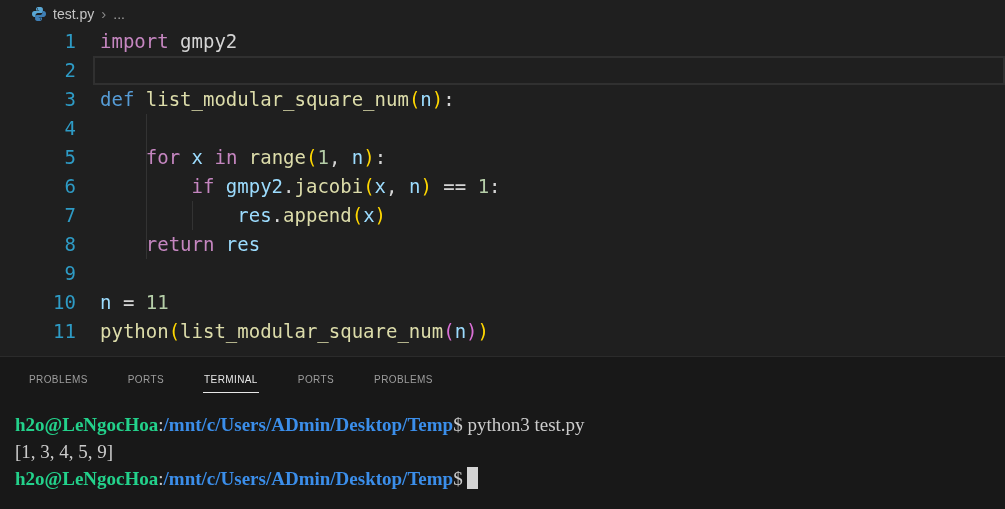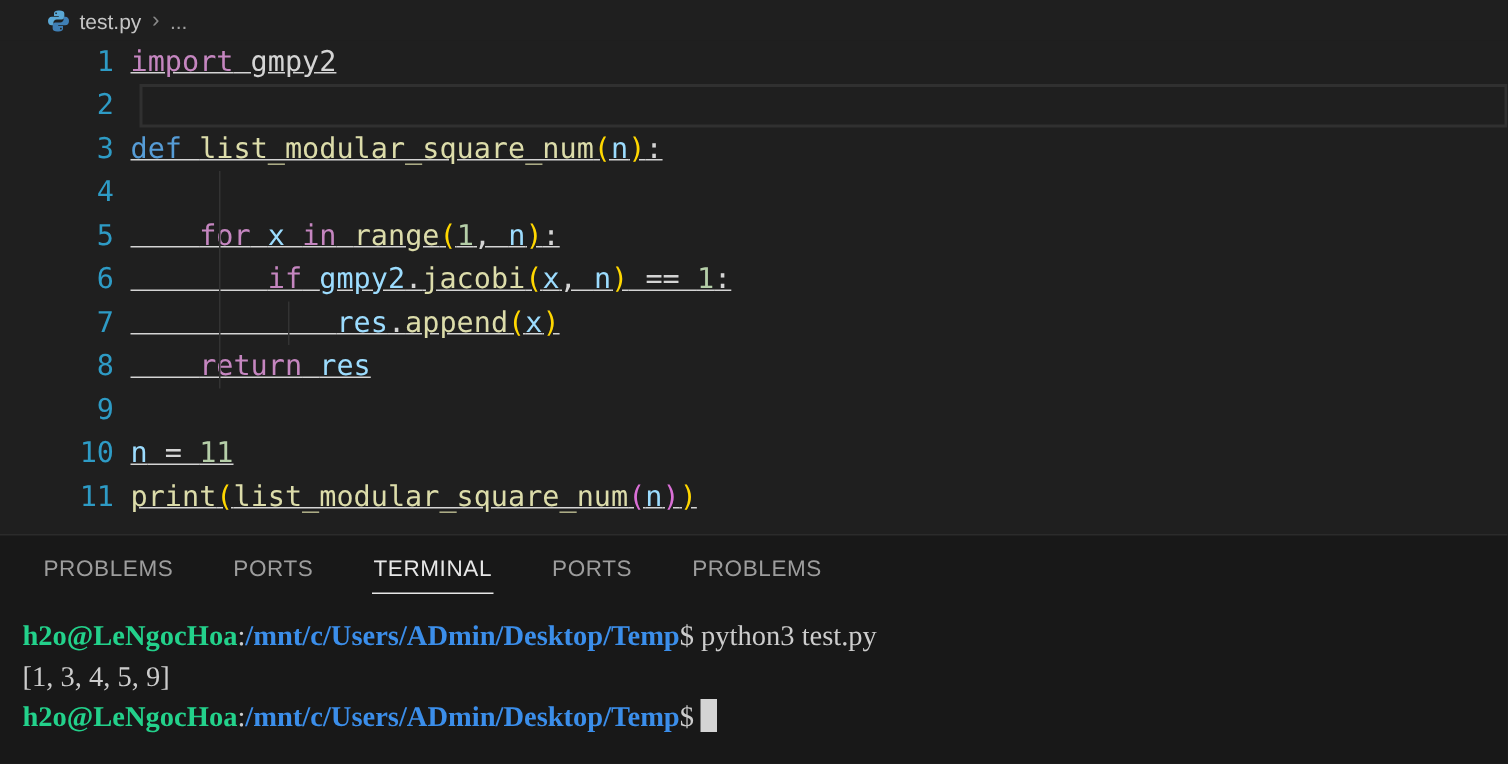--- a/index.html
+++ b/index.html
@@ -23,21 +23,21 @@
     position:relative;
     height:329px;
     font-family:"DejaVu Sans Mono","Liberation Mono",monospace;
     font-size:19px;line-height:29px;
   }
   .code-row{display:flex;height:29px;white-space:pre;}
   .gutter{
     width:76px;flex:0 0 76px;text-align:right;
     color:#2e9bc5;user-select:none;
   }
-  .code-text{margin-left:11px;color:#d4d4d4;text-decoration:underline;}
+  .code-text{margin-left:24px;color:#d4d4d4;}
   .tk-kw{color:#c586c0;}
   .tk-def{color:#569cd6;}
   .tk-fn{color:#dcdcaa;}
   .tk-var{color:#9cdcfe;}
   .tk-num{color:#b5cea8;}
   .tk-plain{color:#d4d4d4;}
   .tk-b1{color:#ffd700;}
   .tk-b2{color:#da70d6;}
   .current-line-box{
     position:absolute;left:93px;right:0;top:29px;height:29px;
@@ -49,21 +49,21 @@
   
   .panel{
     position:absolute;left:0;top:356px;right:0;bottom:0;
     background:#181818;border-top:1px solid #2b2b2b;
   }
   .panel-tabs{
     height:47px;display:flex;align-items:center;
     padding-left:28px;gap:38px;
   }
   .panel-tab{
-    font-size:15px;letter-spacing:0.4px;color:#9d9d9d;
+    font-size:10px;letter-spacing:0.4px;color:#9d9d9d;
     padding:6px 1px 7px 1px;border-bottom:1px solid transparent;
     cursor:pointer;white-space:nowrap;
   }
   .panel-tab.active{color:#e7e7e7;border-bottom-color:#e7e7e7;}
   
   .terminal{
     padding:7px 0 0 15px;
     font-family:Liberation Serif, serif;
     font-size:19px;line-height:27px;white-space:pre;
     color:#cccccc;
@@ -97,21 +97,21 @@
       <div class="code-row"><div class="gutter">1</div><div class="code-text"><span class="tk-kw">import</span><span class="tk-plain"> gmpy2</span></div></div>
       <div class="code-row"><div class="gutter">2</div><div class="code-text"></div></div>
       <div class="code-row"><div class="gutter">3</div><div class="code-text"><span class="tk-def">def</span><span class="tk-plain"> </span><span class="tk-fn">list_modular_square_num</span><span class="tk-b1">(</span><span class="tk-var">n</span><span class="tk-b1">)</span><span class="tk-plain">:</span></div></div>
       <div class="code-row"><div class="gutter">4</div></div>
       <div class="code-row"><div class="gutter">5</div><div class="code-text"><span class="tk-plain">    </span><span class="tk-kw">for</span><span class="tk-plain"> </span><span class="tk-var">x</span><span class="tk-plain"> </span><span class="tk-kw">in</span><span class="tk-plain"> </span><span class="tk-fn">range</span><span class="tk-b1">(</span><span class="tk-num">1</span><span class="tk-plain">, </span><span class="tk-var">n</span><span class="tk-b1">)</span><span class="tk-plain">:</span></div></div>
       <div class="code-row"><div class="gutter">6</div><div class="code-text"><span class="tk-plain">        </span><span class="tk-kw">if</span><span class="tk-plain"> </span><span class="tk-var">gmpy2</span><span class="tk-plain">.</span><span class="tk-fn">jacobi</span><span class="tk-b1">(</span><span class="tk-var">x</span><span class="tk-plain">, </span><span class="tk-var">n</span><span class="tk-b1">)</span><span class="tk-plain"> == </span><span class="tk-num">1</span><span class="tk-plain">:</span></div></div>
       <div class="code-row"><div class="gutter">7</div><div class="code-text"><span class="tk-plain">            </span><span class="tk-var">res</span><span class="tk-plain">.</span><span class="tk-fn">append</span><span class="tk-b1">(</span><span class="tk-var">x</span><span class="tk-b1">)</span></div></div>
       <div class="code-row"><div class="gutter">8</div><div class="code-text"><span class="tk-plain">    </span><span class="tk-kw">return</span><span class="tk-plain"> </span><span class="tk-var">res</span></div></div>
       <div class="code-row"><div class="gutter">9</div><div class="code-text"></div></div>
       <div class="code-row"><div class="gutter">10</div><div class="code-text"><span class="tk-var">n</span><span class="tk-plain"> = </span><span class="tk-num">11</span></div></div>
-      <div class="code-row"><div class="gutter">11</div><div class="code-text"><span class="tk-fn">print</span><span class="tk-b1">(</span><span class="tk-fn">list_modular_square_num</span><span class="tk-b2">(</span><span class="tk-var">n</span><span class="tk-b2">)</span><span class="tk-b1">)</span></div></div>
+      <div class="code-row"><div class="gutter">11</div><div class="code-text"><span class="tk-fn">python</span><span class="tk-b1">(</span><span class="tk-fn">list_modular_square_num</span><span class="tk-b2">(</span><span class="tk-var">n</span><span class="tk-b2">)</span><span class="tk-b1">)</span></div></div>
     </div>
 <div class="indent-guide" style="left: 146px; top: 87px; height: 145px;"></div>
     <div class="indent-guide" style="left: 192px; top: 174px; height: 29px;"></div>
   </div>
 
 <div class="panel">
   <div class="panel-tabs" id="panel-tabs">
       <div class="panel-tab">PROBLEMS</div>
       <div class="panel-tab">PORTS</div>
       <div class="panel-tab active">TERMINAL</div>

